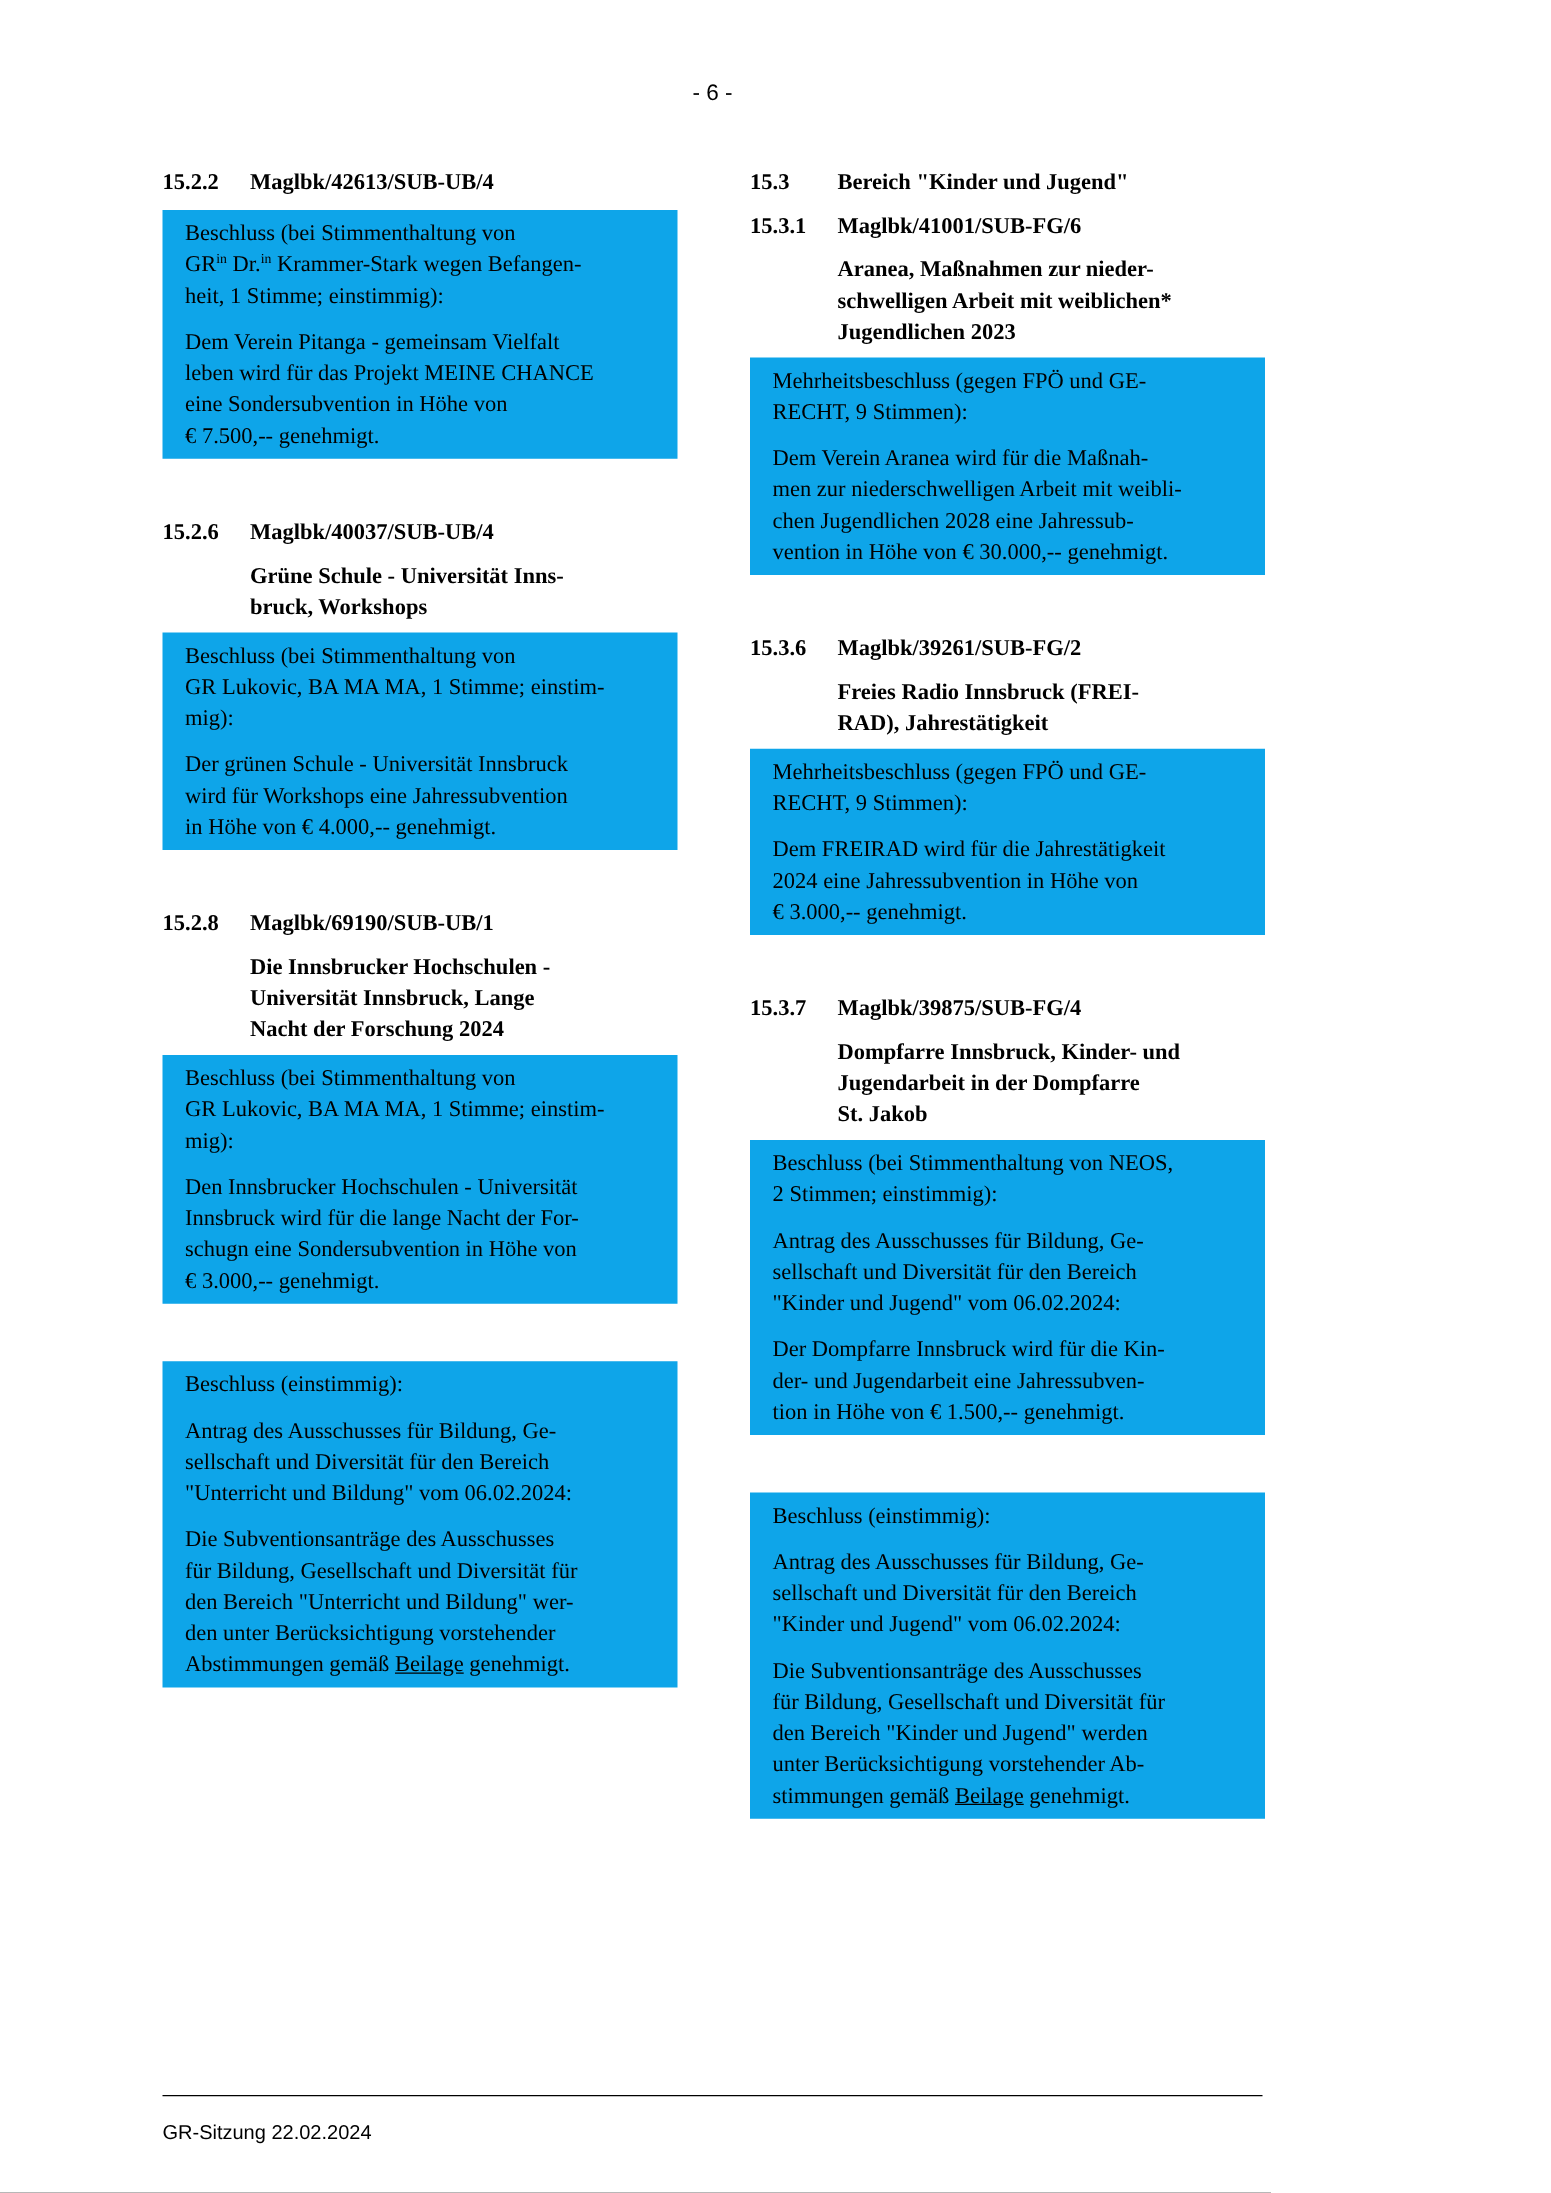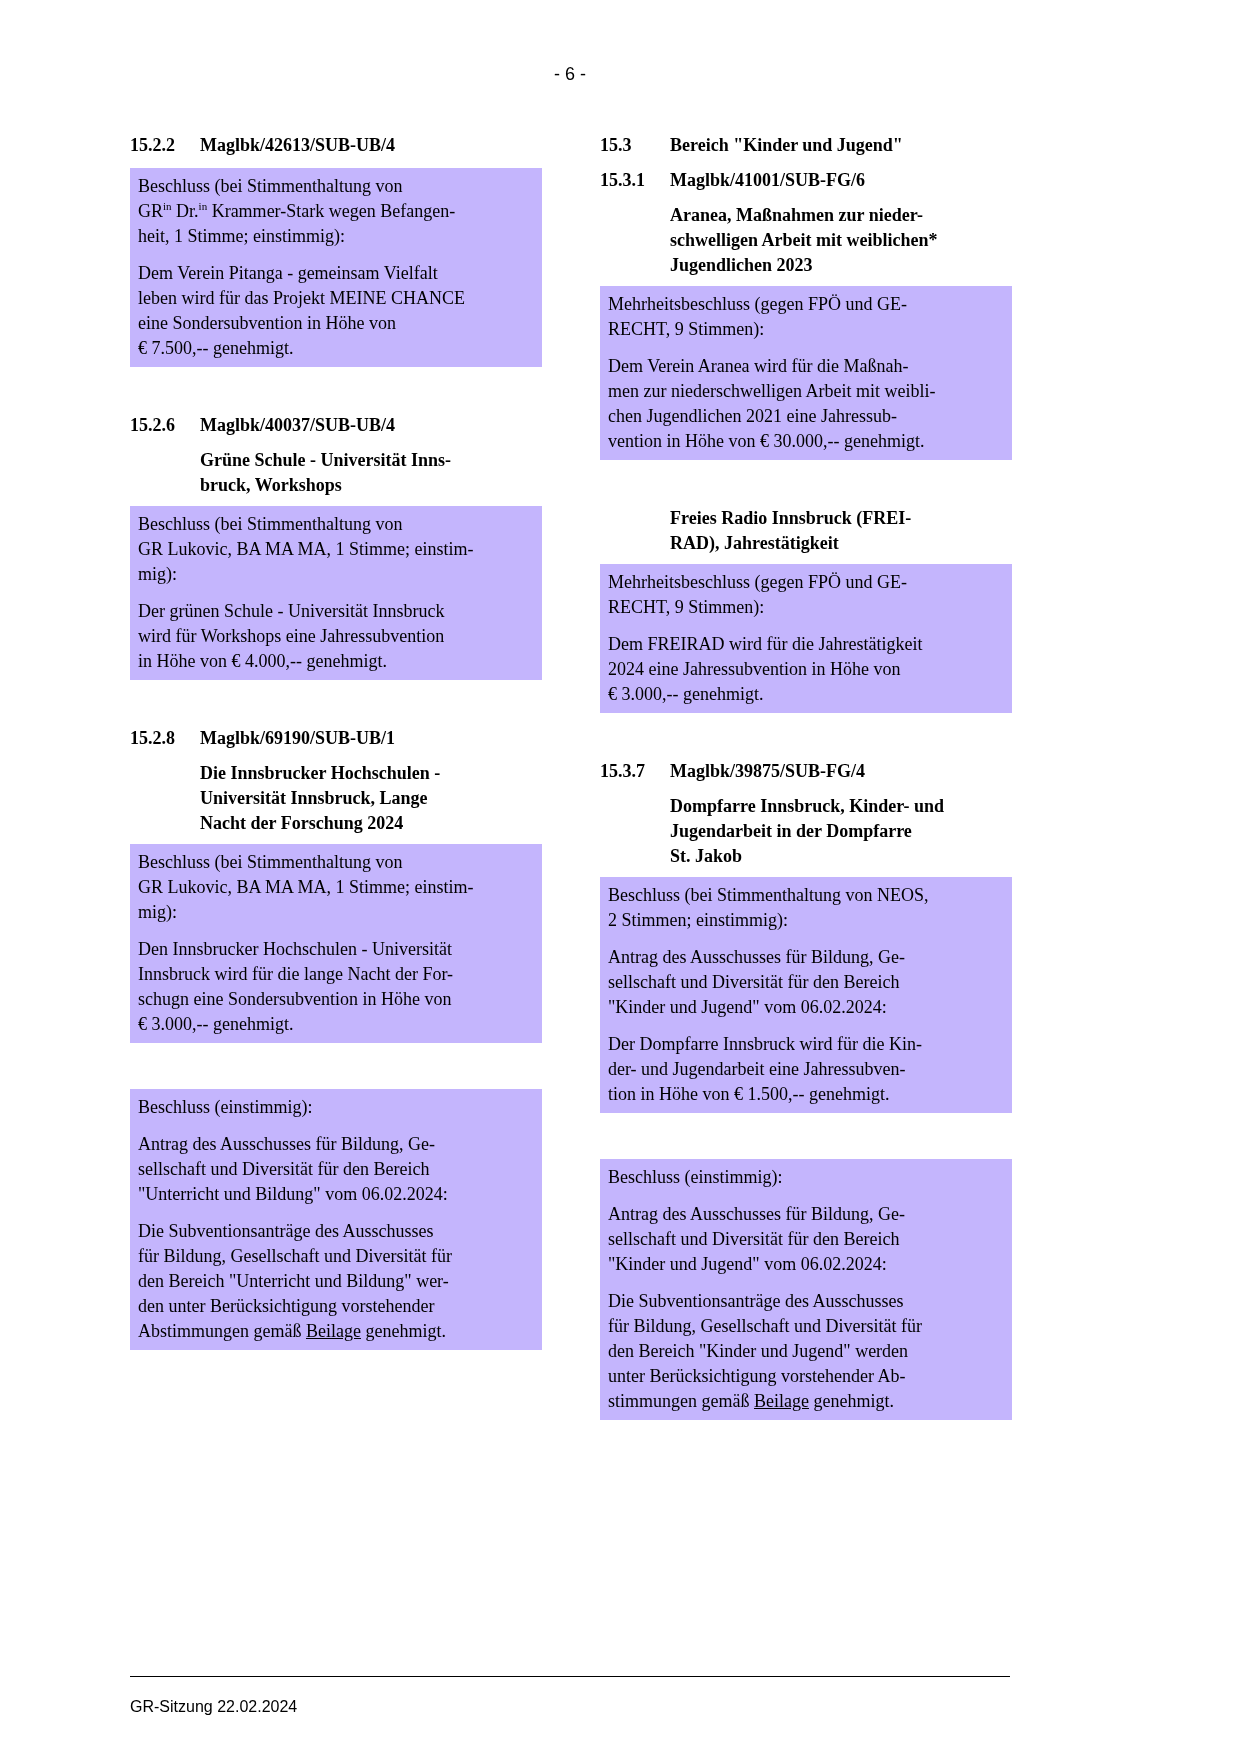--- a/index.html
+++ b/index.html
@@ -23,22 +23,22 @@
   .col-right { left:600px; }
   .section { margin-bottom:46px; }
   .sec-head { display:flex; font-weight:bold; margin-bottom:10px; }
   .sec-num  { width:70px; flex:none; }
   .sec-ref  { flex:1; }
   .sec-title {
     margin-left:70px; font-weight:bold;
     white-space:pre-line; margin-bottom:8px;
   }
   .gray {
-    background:#c4b5fd;
-    padding:6px 8px;
+    background:#0ea5e9;
+    padding:6px 18px;
   }
   .gray p { margin:0; white-space:pre-line; }
   .gray p + p { margin-top:12px; }
   .standalone { margin-top:0; }
   .sup { font-size:11px; vertical-align:super; line-height:0; }
   .link { text-decoration:underline; }
   .footer {
     position:absolute; left:130px; top:1676px; width:880px;
     border-top:1px solid #000; padding-top:20px;
     font-size:16px; line-height:20px;
@@ -132,26 +132,30 @@
         <span class="sec-ref">Maglbk/41001/SUB-FG/6</span>
       </div>
       <div class="sec-title">Aranea, Maßnahmen zur nieder-
 schwelligen Arbeit mit weiblichen*
 Jugendlichen 2023</div>
       <div class="gray">
         <p>Mehrheitsbeschluss (gegen FPÖ und GE-
 RECHT, 9 Stimmen):</p>
         <p>Dem Verein Aranea wird für die Maßnah-
 men zur niederschwelligen Arbeit mit weibli-
-chen Jugendlichen 2021 eine Jahressub-
+chen Jugendlichen 2028 eine Jahressub-
 vention in Höhe von € 30.000,-- genehmigt.</p>
       </div>
     </div>
 
     <div class="section">
+      <div class="sec-head">
+        <span class="sec-num">15.3.6</span>
+        <span class="sec-ref">Maglbk/39261/SUB-FG/2</span>
+      </div>
       <div class="sec-title">Freies Radio Innsbruck (FREI-
 RAD), Jahrestätigkeit</div>
       <div class="gray">
         <p>Mehrheitsbeschluss (gegen FPÖ und GE-
 RECHT, 9 Stimmen):</p>
         <p>Dem FREIRAD wird für die Jahrestätigkeit
 2024 eine Jahressubvention in Höhe von
 € 3.000,-- genehmigt.</p>
       </div>
     </div>

